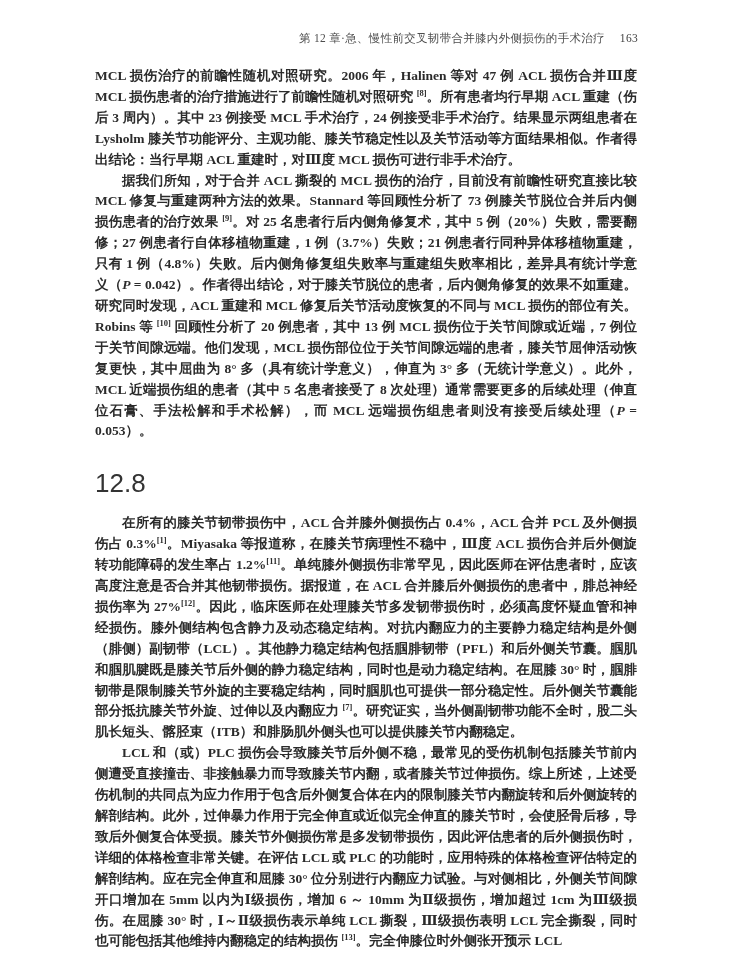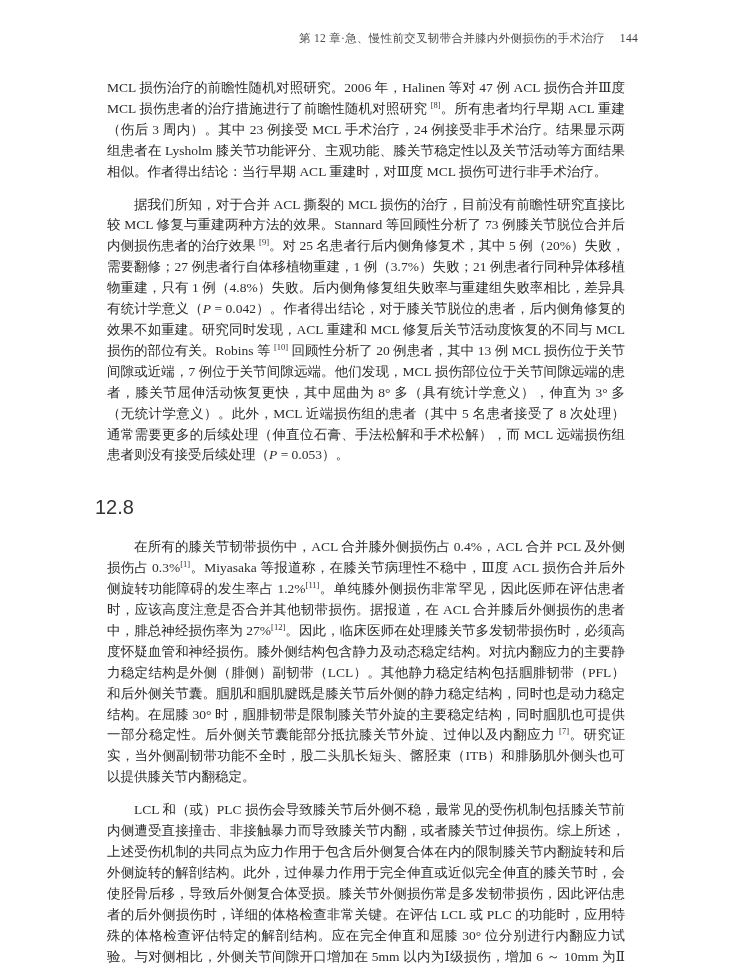--- a/index.html
+++ b/index.html
@@ -33,26 +33,26 @@
   }
   .body-text {
     position: absolute;
     top: 66px;
     left: 95px;
     width: 542px;
     font-size: 13.5px;
     line-height: 20.9px;
     text-align: justify;
   }
-  p.para { margin: 12px; }
+  p.para { margin: 0; font-weight: bold; }
   p.para.indent { text-indent: 2em; }
   .section-heading {
     margin: 28px 0 17px 0;
     font-family: "Liberation Sans", "DejaVu Sans", sans-serif;
-    font-size: 20px;
+    font-size: 26px;
     line-height: 26px;
     color: #333333;
     font-weight: normal;
     display: flex;
     gap: 32px;
     text-align: left;
   }
   sup.ref {
     font-size: 8.5px;
     line-height: 0;
@@ -60,21 +60,21 @@
     letter-spacing: 0;
   }
   .var { font-style: italic; font-family: "Liberation Serif", serif; }
 </style>
 </head>
 <body>
 
 <div class="page">
   <div class="running-head">
     <span>第 12 章·急、慢性前交叉韧带合并膝内外侧损伤的手术治疗</span>
-    <span class="pagenum">144</span>
+    <span class="pagenum">163</span>
   </div>
   <div class="body-text">
       <p class="para"><span>MCL 损伤治疗的前瞻性随机对照研究。2006 年，Halinen 等对 47 例 ACL 损伤合并Ⅲ度 MCL 损伤患者的治疗措施进行了前瞻性随机对照研究 </span><sup class="ref">[8]</sup><span>。所有患者均行早期 ACL 重建（伤后 3 周内）。其中 23 例接受 MCL 手术治疗，24 例接受非手术治疗。结果显示两组患者在 Lysholm 膝关节功能评分、主观功能、膝关节稳定性以及关节活动等方面结果相似。作者得出结论：当行早期 ACL 重建时，对Ⅲ度 MCL 损伤可进行非手术治疗。</span></p>
       <p class="para indent"><span>据我们所知，对于合并 ACL 撕裂的 MCL 损伤的治疗，目前没有前瞻性研究直接比较 MCL 修复与重建两种方法的效果。Stannard 等回顾性分析了 73 例膝关节脱位合并后内侧损伤患者的治疗效果 </span><sup class="ref">[9]</sup><span>。对 25 名患者行后内侧角修复术，其中 5 例（20%）失败，需要翻修；27 例患者行自体移植物重建，1 例（3.7%）失败；21 例患者行同种异体移植物重建，只有 1 例（4.8%）失败。后内侧角修复组失败率与重建组失败率相比，差异具有统计学意义（</span><span class="var">P</span><span> = 0.042）。作者得出结论，对于膝关节脱位的患者，后内侧角修复的效果不如重建。研究同时发现，ACL 重建和 MCL 修复后关节活动度恢复的不同与 MCL 损伤的部位有关。Robins 等 </span><sup class="ref">[10]</sup><span> 回顾性分析了 20 例患者，其中 13 例 MCL 损伤位于关节间隙或近端，7 例位于关节间隙远端。他们发现，MCL 损伤部位位于关节间隙远端的患者，膝关节屈伸活动恢复更快，其中屈曲为 8° 多（具有统计学意义），伸直为 3° 多（无统计学意义）。此外，MCL 近端损伤组的患者（其中 5 名患者接受了 8 次处理）通常需要更多的后续处理（伸直位石膏、手法松解和手术松解），而 MCL 远端损伤组患者则没有接受后续处理（</span><span class="var">P</span><span> = 0.053）。</span></p>
       <div class="section-heading">
         <span>12.8</span>
       </div>
       <p class="para indent"><span>在所有的膝关节韧带损伤中，ACL 合并膝外侧损伤占 0.4%，ACL 合并 PCL 及外侧损伤占 0.3%</span><sup class="ref">[1]</sup><span>。Miyasaka 等报道称，在膝关节病理性不稳中，Ⅲ度 ACL 损伤合并后外侧旋转功能障碍的发生率占 1.2%</span><sup class="ref">[11]</sup><span>。单纯膝外侧损伤非常罕见，因此医师在评估患者时，应该高度注意是否合并其他韧带损伤。据报道，在 ACL 合并膝后外侧损伤的患者中，腓总神经损伤率为 27%</span><sup class="ref">[12]</sup><span>。因此，临床医师在处理膝关节多发韧带损伤时，必须高度怀疑血管和神经损伤。膝外侧结构包含静力及动态稳定结构。对抗内翻应力的主要静力稳定结构是外侧（腓侧）副韧带（LCL）。其他静力稳定结构包括腘腓韧带（PFL）和后外侧关节囊。腘肌和腘肌腱既是膝关节后外侧的静力稳定结构，同时也是动力稳定结构。在屈膝 30° 时，腘腓韧带是限制膝关节外旋的主要稳定结构，同时腘肌也可提供一部分稳定性。后外侧关节囊能部分抵抗膝关节外旋、过伸以及内翻应力 </span><sup class="ref">[7]</sup><span>。研究证实，当外侧副韧带功能不全时，股二头肌长短头、髂胫束（ITB）和腓肠肌外侧头也可以提供膝关节内翻稳定。</span></p>
       <p class="para indent"><span>LCL 和（或）PLC 损伤会导致膝关节后外侧不稳，最常见的受伤机制包括膝关节前内侧遭受直接撞击、非接触暴力而导致膝关节内翻，或者膝关节过伸损伤。综上所述，上述受伤机制的共同点为应力作用于包含后外侧复合体在内的限制膝关节内翻旋转和后外侧旋转的解剖结构。此外，过伸暴力作用于完全伸直或近似完全伸直的膝关节时，会使胫骨后移，导致后外侧复合体受损。膝关节外侧损伤常是多发韧带损伤，因此评估患者的后外侧损伤时，详细的体格检查非常关键。在评估 LCL 或 PLC 的功能时，应用特殊的体格检查评估特定的解剖结构。应在完全伸直和屈膝 30° 位分别进行内翻应力试验。与对侧相比，外侧关节间隙开口增加在 5mm 以内为Ⅰ级损伤，增加 6 ～ 10mm 为Ⅱ级损伤，增加超过 1cm 为Ⅲ级损伤。在屈膝 30° 时，Ⅰ～Ⅱ级损伤表示单纯 LCL 撕裂，Ⅲ级损伤表明 LCL 完全撕裂，同时也可能包括其他维持内翻稳定的结构损伤 </span><sup class="ref">[13]</sup><span>。完全伸膝位时外侧张开预示 LCL</span></p>
     </div>

